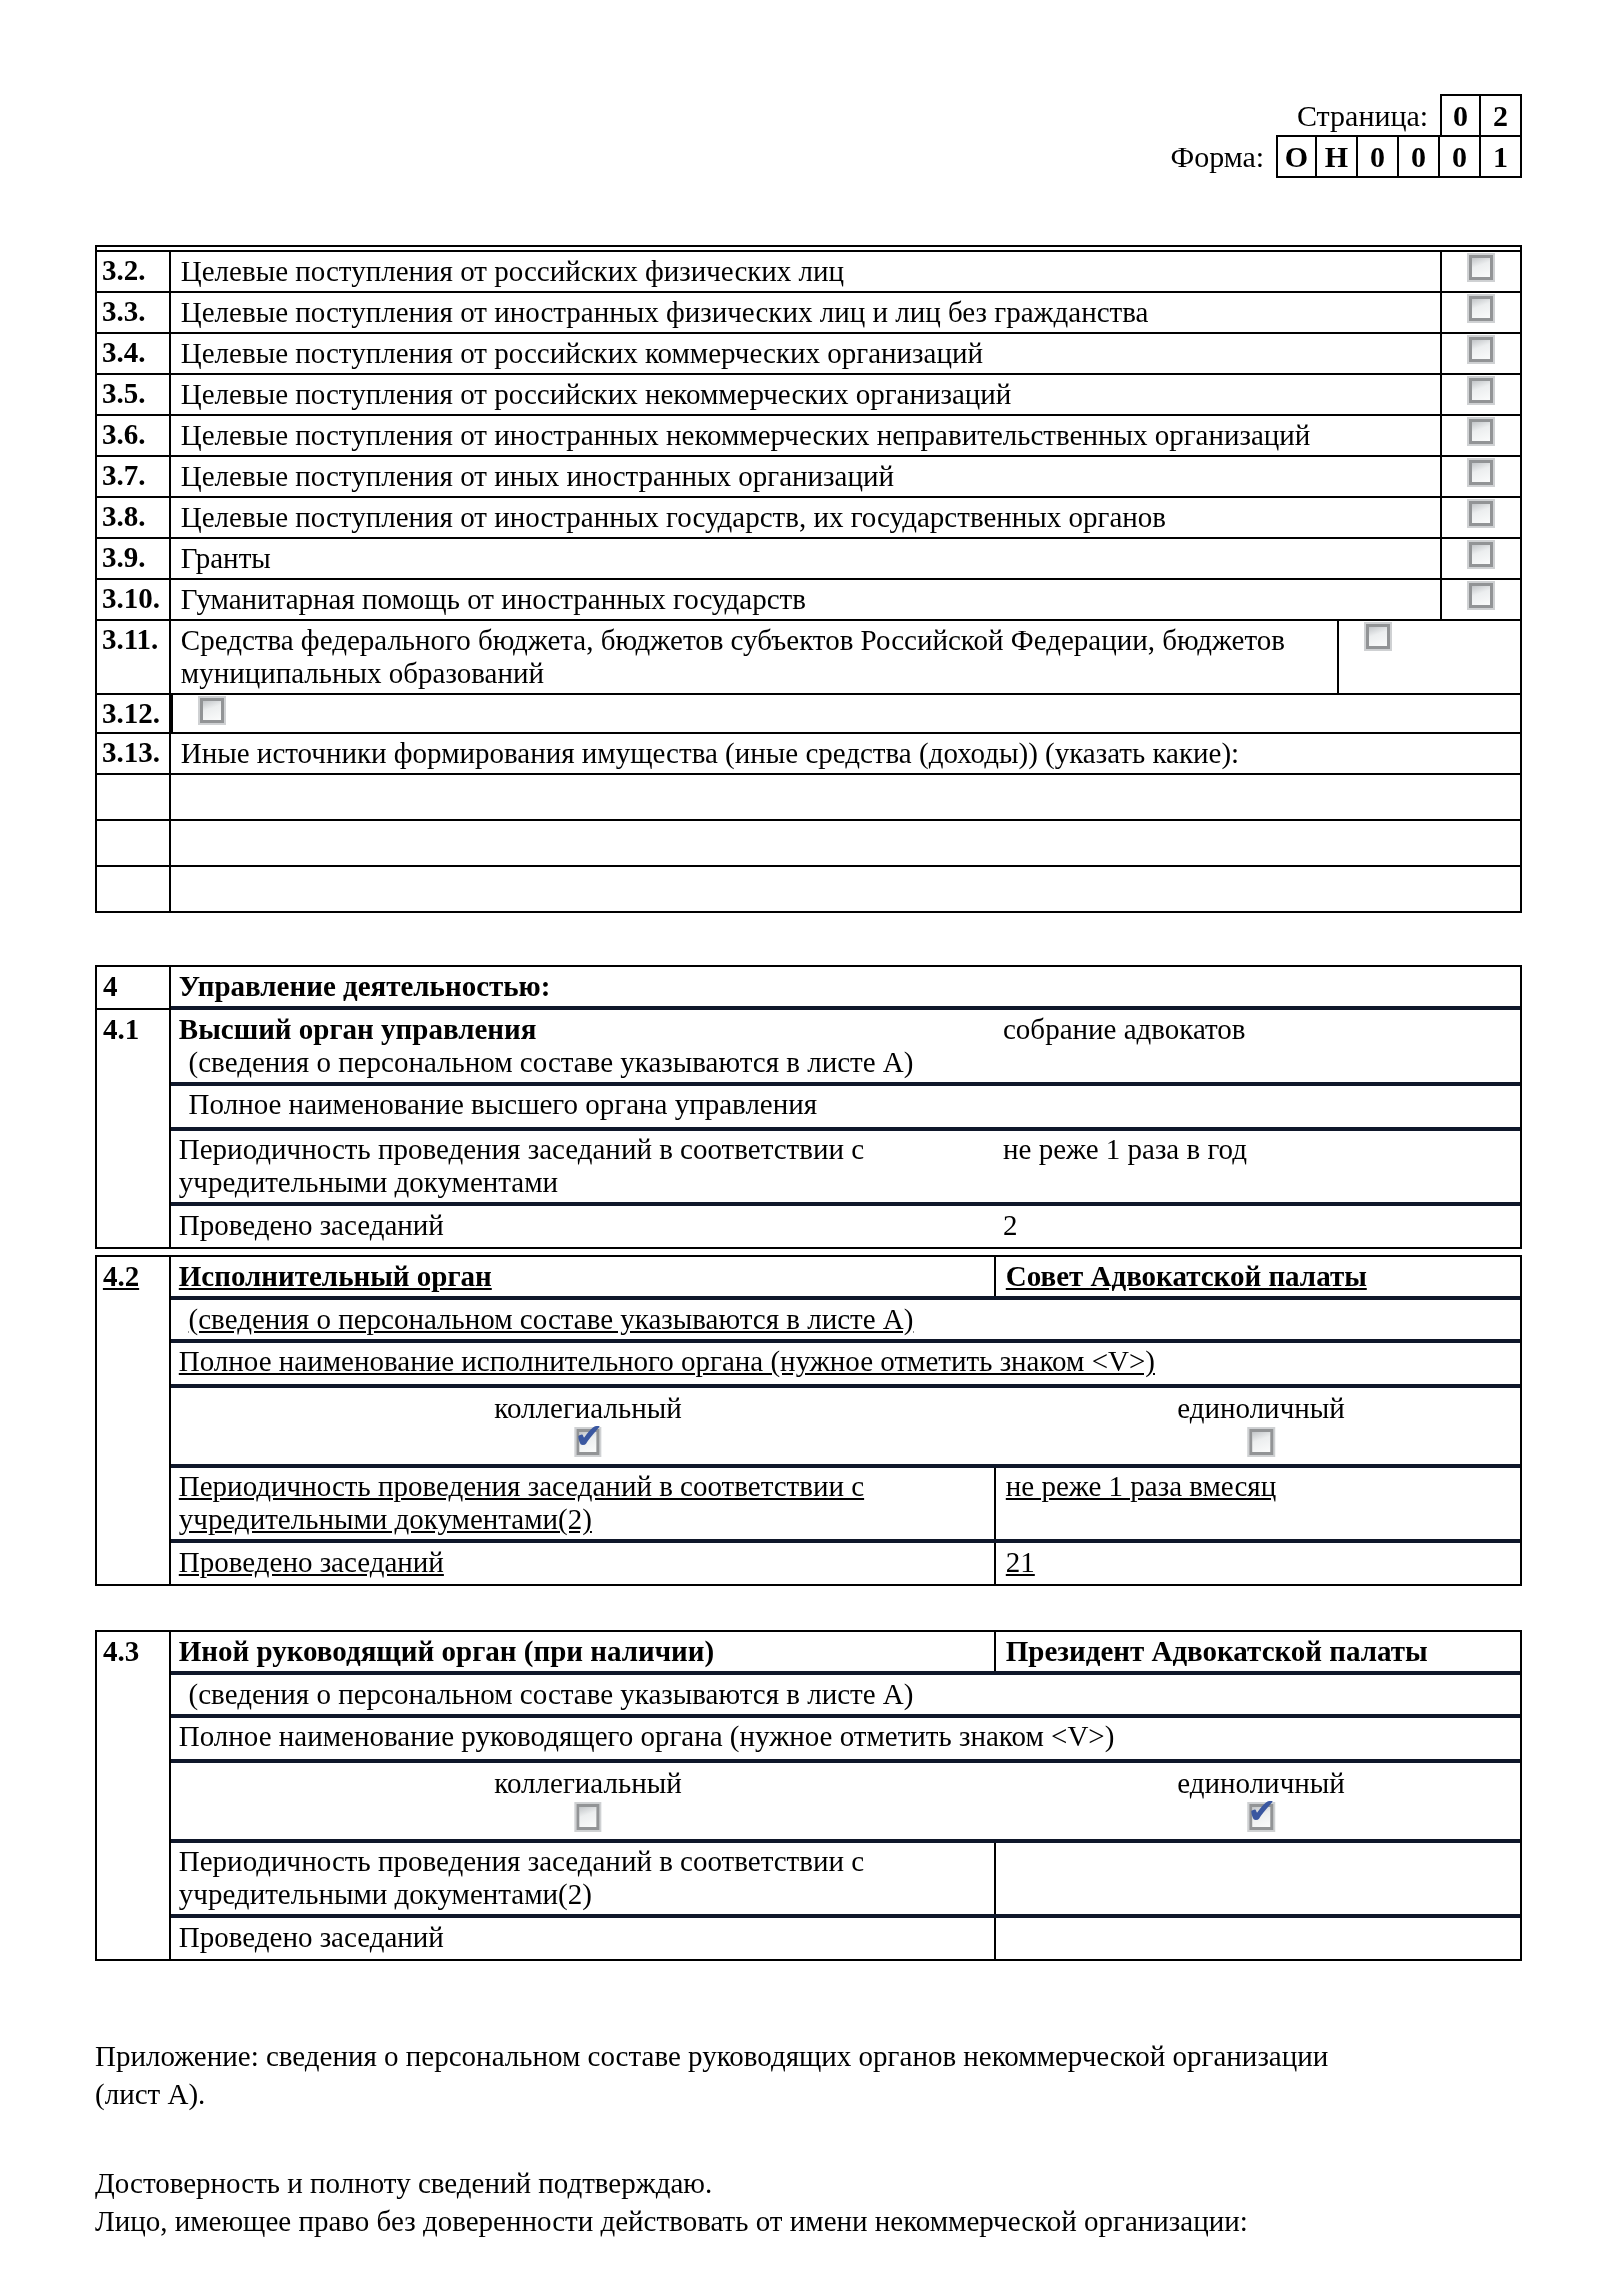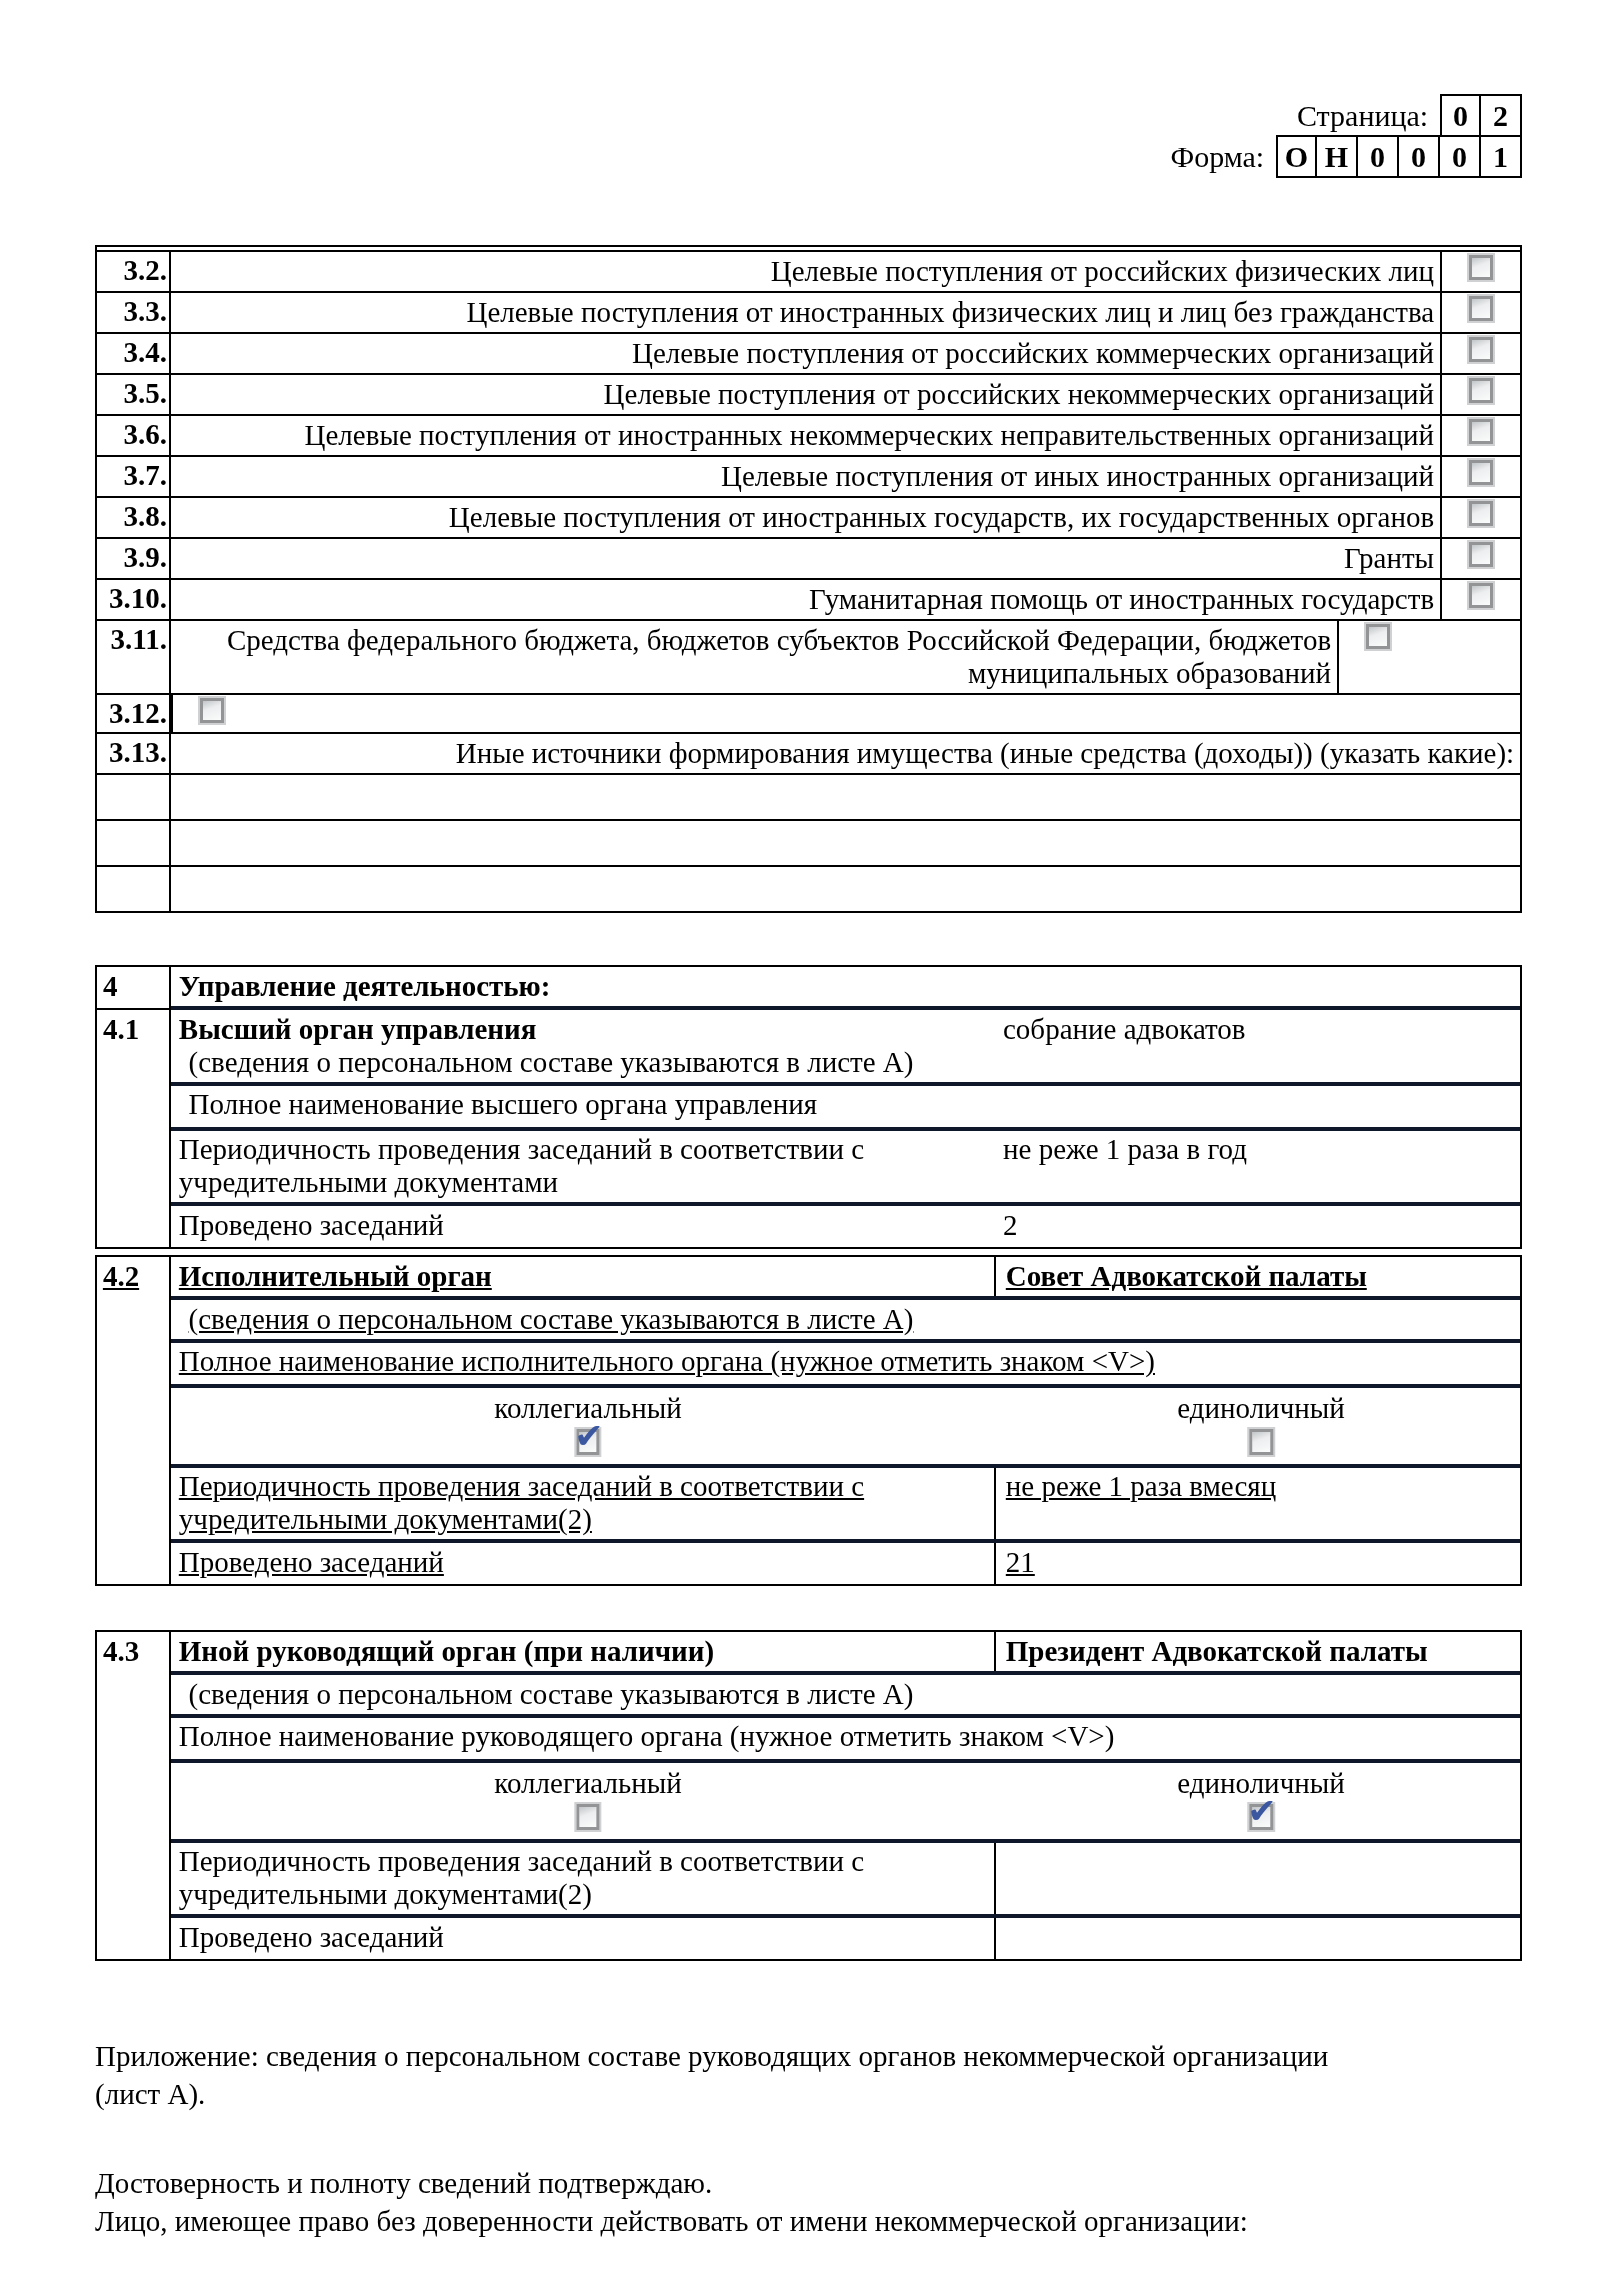--- a/index.html
+++ b/index.html
@@ -22,21 +22,21 @@
     display:flex; align-items:center; justify-content:center;
     font-weight:bold; font-size:30px; background:#fff;
   }
   .box + .box { border-left:none; }
 
   
   .sheet { position:absolute; left:95px; width:1427px; }
 
   .tbl1 { border:2.9px solid #000; }
   .t1strip { height:4.9px; border-bottom:2px solid #000; }
-  .t1row { display:flex; align-items:stretch; border-bottom:2px solid #000;text-align:right; }
+  .t1row { display:flex; align-items:stretch; border-bottom:2px solid #000; }
   .t1row:last-child { border-bottom:none; }
   .t1num {
     width:74px; flex:0 0 74px; border-right:2px solid #000;
     font-weight:bold; padding:2px 2px 2px 4.9px;
   }
   .t1label { flex:1 1 auto; padding:2.9px 5.9px 2.9px 9.8px; min-height:39px; }
   .t1label.w2 { max-width:1166px; }
   .t1cbcell {
     width:80px; flex:0 0 80px; border-left:2px solid #000;
     display:flex; justify-content:center; align-items:flex-start; padding-top:2.9px;

